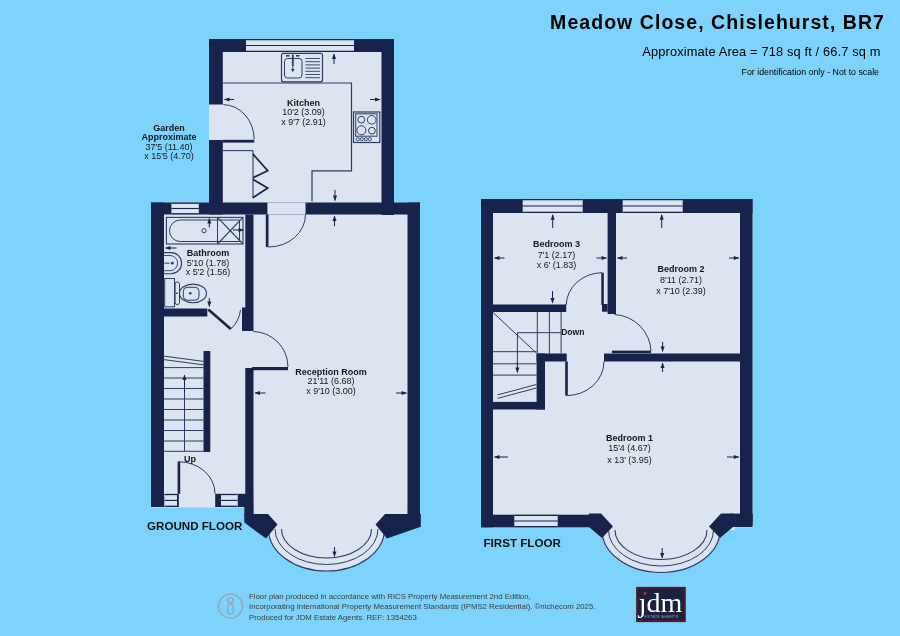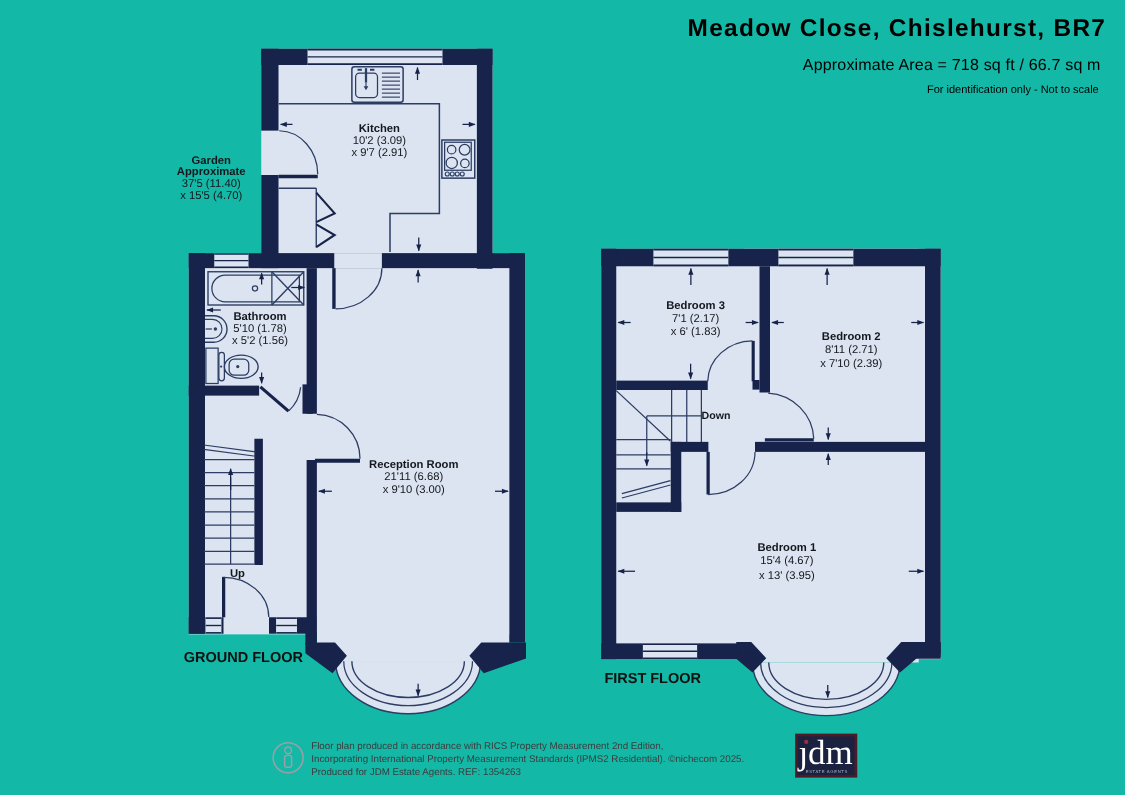--- a/index.html
+++ b/index.html
@@ -1,16 +1,16 @@
 <!DOCTYPE html>
 <html><head>
 <meta charset="utf-8">
 <style>
   html,body{margin:0;padding:0;background:#fdfdfd;}
-  #page{position:relative;width:900px;height:636px;background:#14b8a6;overflow:hidden;
+  #page{position:relative;width:900px;height:636px;background:#7dd3fc;overflow:hidden;
         font-family:"Liberation Sans",sans-serif;}
   svg text{font-family:"Liberation Sans",sans-serif;}
 </style>
 </head>
 <body>
 <div id="page">
 <svg width="900" height="636" viewBox="0 0 900 636" xmlns="http://www.w3.org/2000/svg">
 <defs>
 <marker id="ah" viewBox="0 0 10 10" refX="9.2" refY="5" markerWidth="7.8" markerHeight="5.4" orient="auto-start-reverse">
   <path d="M0,1.2 L10,5 L0,8.8 z" fill="#17234a"></path>

